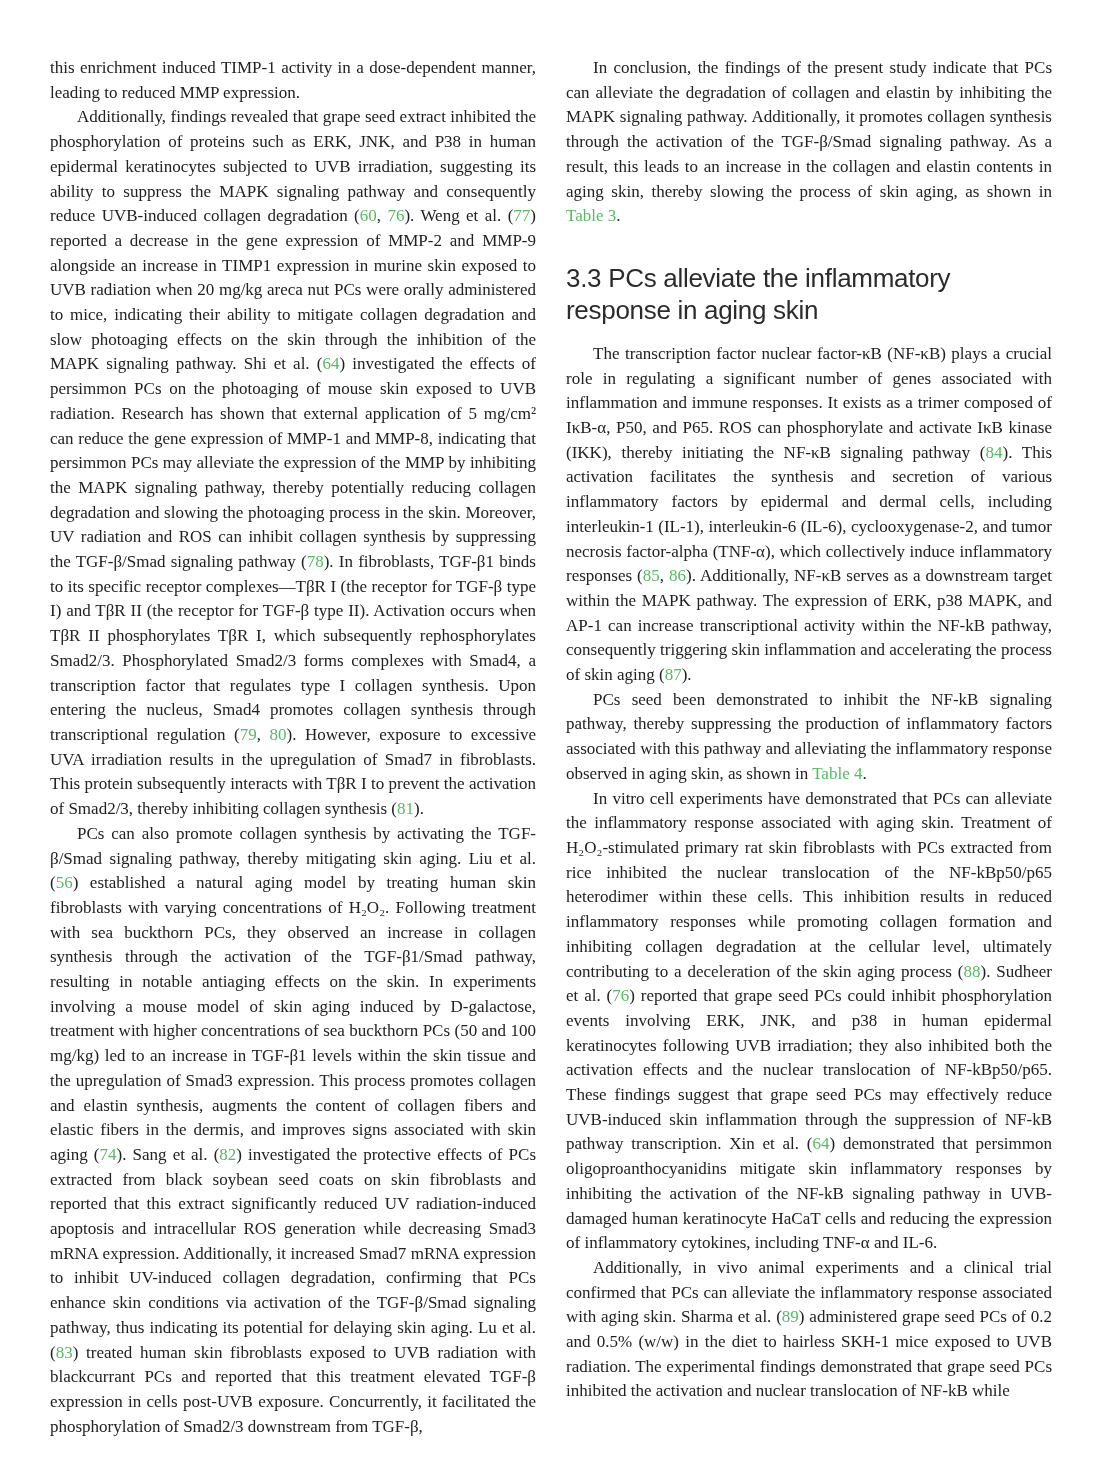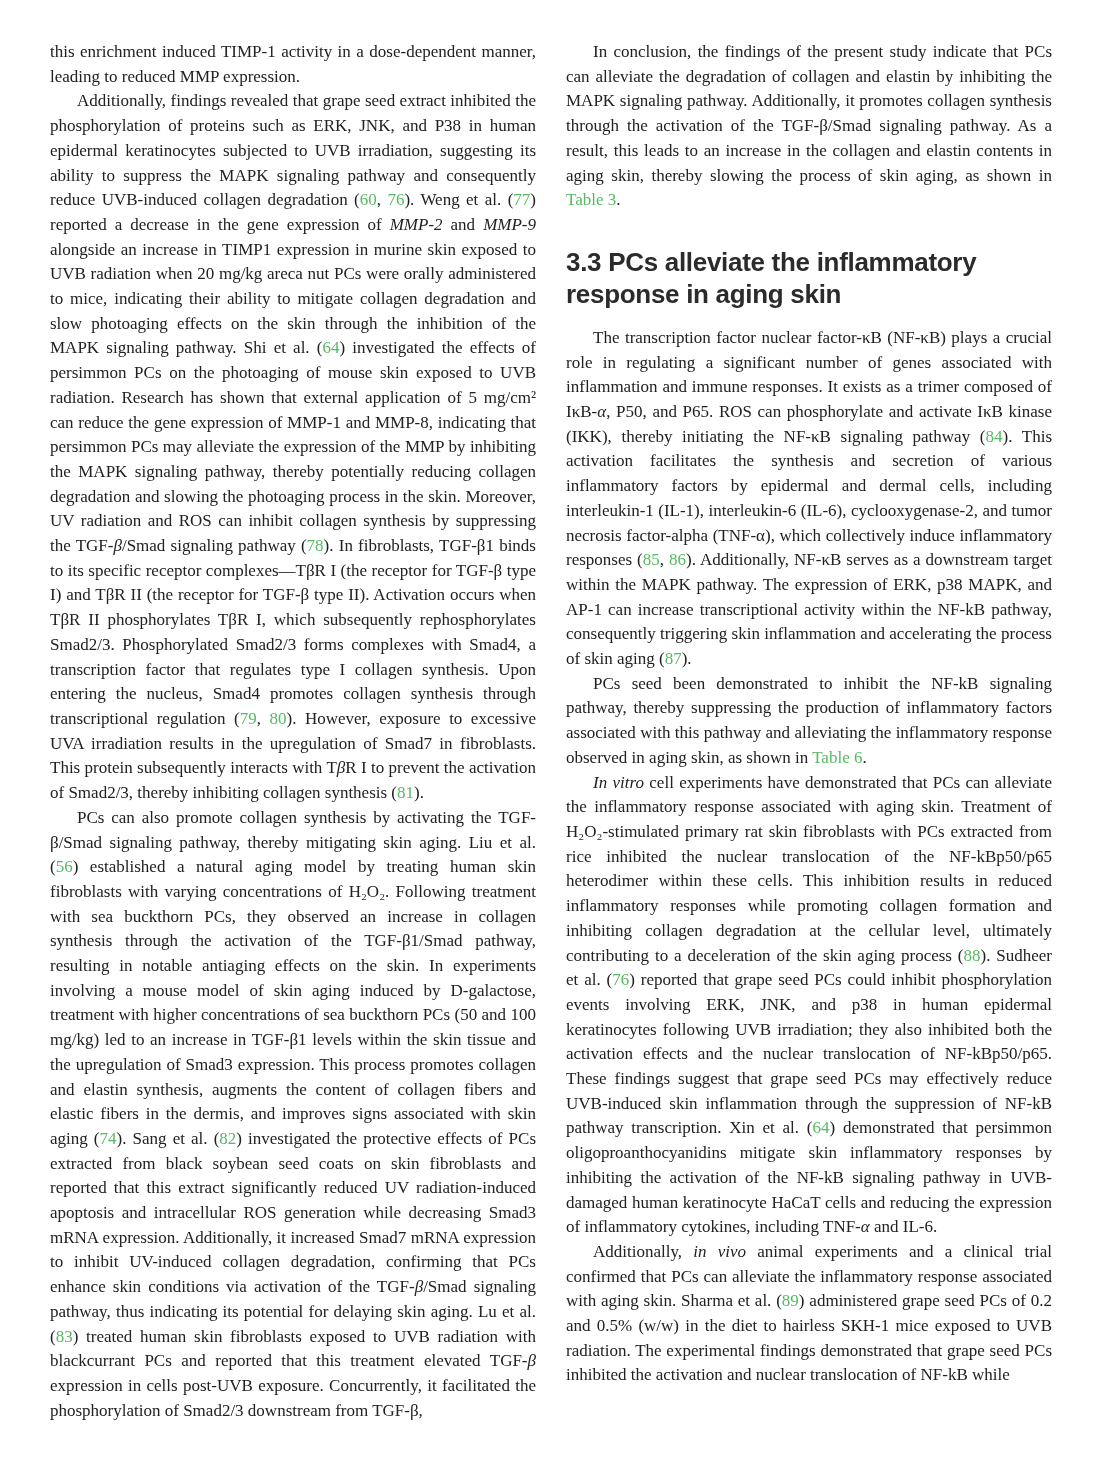--- a/index.html
+++ b/index.html
@@ -7,64 +7,64 @@
     --cite: #57ba62;
     --heading: #2b2b2b;
     --bg: #ffffff;
   }
   * { margin: 0; padding: 0; box-sizing: border-box; }
   html, body { background: #ffffff; }
   .page {
     width: 1100px;
     height: 1481px;
     background: var(--bg);
-    padding: 40px 48px 0 50px;
+    padding: 56px 48px 0 50px;
     overflow: hidden;
     font-family: "Liberation Serif", "DejaVu Serif", serif;
   }
   .columns {
     display: flex;
     gap: 30px;
   }
   .col {
     flex: 1 1 0;
     min-width: 0;
   }
   .para {
     font-size: 17px;
     line-height: 24.7px;
     color: var(--text);
     text-align: justify;
   }
   .para.indent { text-indent: 27px; }
   .cite { color: var(--cite); cursor: pointer; }
-  .it { font-style: italic; }
+  .it { }
   .section-heading {
     font-family: "Liberation Sans", sans-serif;
     font-size: 26px;
     line-height: 32px;
-    font-weight: 700;
+    font-weight: 400;
     letter-spacing: -0.3px;
     color: var(--heading);
     margin: 33px 0 16px 0;
     text-align: left;
   }
 </style>
 </head>
 <body>
 
 <div class="page">
   <div class="columns">
     <div class="col">
         <p class="para"><span>this enrichment induced TIMP-1 activity in a dose-dependent manner, leading to reduced MMP expression.</span></p>
         <p class="para indent"><span>Additionally, findings revealed that grape seed extract inhibited the phosphorylation of proteins such as ERK, JNK, and P38 in human epidermal keratinocytes subjected to UVB irradiation, suggesting its ability to suppress the MAPK signaling pathway and consequently reduce UVB-induced collagen degradation (</span><span class="cite">60</span><span>, </span><span class="cite">76</span><span>). Weng et al. (</span><span class="cite">77</span><span>) reported a decrease in the gene expression of </span><span class="it">MMP-2</span><span> and </span><span class="it">MMP-9</span><span> alongside an increase in TIMP1 expression in murine skin exposed to UVB radiation when 20 mg/kg areca nut PCs were orally administered to mice, indicating their ability to mitigate collagen degradation and slow photoaging effects on the skin through the inhibition of the MAPK signaling pathway. Shi et al. (</span><span class="cite">64</span><span>) investigated the effects of persimmon PCs on the photoaging of mouse skin exposed to UVB radiation. Research has shown that external application of 5 mg/cm² can reduce the gene expression of MMP-1 and MMP-8, indicating that persimmon PCs may alleviate the expression of the MMP by inhibiting the MAPK signaling pathway, thereby potentially reducing collagen degradation and slowing the photoaging process in the skin. Moreover, UV radiation and ROS can inhibit collagen synthesis by suppressing the TGF-</span><span class="it">β</span><span>/Smad signaling pathway (</span><span class="cite">78</span><span>). In fibroblasts, TGF-β1 binds to its specific receptor complexes—TβR I (the receptor for TGF-β type I) and TβR II (the receptor for TGF-β type II). Activation occurs when TβR II phosphorylates TβR I, which subsequently rephosphorylates Smad2/3. Phosphorylated Smad2/3 forms complexes with Smad4, a transcription factor that regulates type I collagen synthesis. Upon entering the nucleus, Smad4 promotes collagen synthesis through transcriptional regulation (</span><span class="cite">79</span><span>, </span><span class="cite">80</span><span>). However, exposure to excessive UVA irradiation results in the upregulation of Smad7 in fibroblasts. This protein subsequently interacts with T</span><span class="it">β</span><span>R I to prevent the activation of Smad2/3, thereby inhibiting collagen synthesis (</span><span class="cite">81</span><span>).</span></p>
         <p class="para indent"><span>PCs can also promote collagen synthesis by activating the TGF-β/Smad signaling pathway, thereby mitigating skin aging. Liu et al. (</span><span class="cite">56</span><span>) established a natural aging model by treating human skin fibroblasts with varying concentrations of H₂O₂. Following treatment with sea buckthorn PCs, they observed an increase in collagen synthesis through the activation of the TGF-β1/Smad pathway, resulting in notable antiaging effects on the skin. In experiments involving a mouse model of skin aging induced by D-galactose, treatment with higher concentrations of sea buckthorn PCs (50 and 100 mg/kg) led to an increase in TGF-β1 levels within the skin tissue and the upregulation of Smad3 expression. This process promotes collagen and elastin synthesis, augments the content of collagen fibers and elastic fibers in the dermis, and improves signs associated with skin aging (</span><span class="cite">74</span><span>). Sang et al. (</span><span class="cite">82</span><span>) investigated the protective effects of PCs extracted from black soybean seed coats on skin fibroblasts and reported that this extract significantly reduced UV radiation-induced apoptosis and intracellular ROS generation while decreasing Smad3 mRNA expression. Additionally, it increased Smad7 mRNA expression to inhibit UV-induced collagen degradation, confirming that PCs enhance skin conditions via activation of the TGF-</span><span class="it">β</span><span>/Smad signaling pathway, thus indicating its potential for delaying skin aging. Lu et al. (</span><span class="cite">83</span><span>) treated human skin fibroblasts exposed to UVB radiation with blackcurrant PCs and reported that this treatment elevated TGF-</span><span class="it">β</span><span> expression in cells post-UVB exposure. Concurrently, it facilitated the phosphorylation of Smad2/3 downstream from TGF-β,</span></p>
       </div>
     <div class="col">
         <p class="para indent"><span>In conclusion, the findings of the present study indicate that PCs can alleviate the degradation of collagen and elastin by inhibiting the MAPK signaling pathway. Additionally, it promotes collagen synthesis through the activation of the TGF-β/Smad signaling pathway. As a result, this leads to an increase in the collagen and elastin contents in aging skin, thereby slowing the process of skin aging, as shown in </span><span class="cite">Table 3</span><span>.</span></p>
         <h2 class="section-heading">3.3 PCs alleviate the inflammatory response in aging skin</h2>
         <p class="para indent"><span>The transcription factor nuclear factor-κB (NF-κB) plays a crucial role in regulating a significant number of genes associated with inflammation and immune responses. It exists as a trimer composed of IκB-</span><span class="it">α</span><span>, P50, and P65. ROS can phosphorylate and activate IκB kinase (IKK), thereby initiating the NF-κB signaling pathway (</span><span class="cite">84</span><span>). This activation facilitates the synthesis and secretion of various inflammatory factors by epidermal and dermal cells, including interleukin-1 (IL-1), interleukin-6 (IL-6), cyclooxygenase-2, and tumor necrosis factor-alpha (TNF-α), which collectively induce inflammatory responses (</span><span class="cite">85</span><span>, </span><span class="cite">86</span><span>). Additionally, NF-κB serves as a downstream target within the MAPK pathway. The expression of ERK, p38 MAPK, and AP-1 can increase transcriptional activity within the NF-kB pathway, consequently triggering skin inflammation and accelerating the process of skin aging (</span><span class="cite">87</span><span>).</span></p>
-        <p class="para indent"><span>PCs seed been demonstrated to inhibit the NF-kB signaling pathway, thereby suppressing the production of inflammatory factors associated with this pathway and alleviating the inflammatory response observed in aging skin, as shown in </span><span class="cite">Table 6</span><span>.</span></p>
+        <p class="para indent"><span>PCs seed been demonstrated to inhibit the NF-kB signaling pathway, thereby suppressing the production of inflammatory factors associated with this pathway and alleviating the inflammatory response observed in aging skin, as shown in </span><span class="cite">Table 4</span><span>.</span></p>
         <p class="para indent"><span class="it">In vitro</span><span> cell experiments have demonstrated that PCs can alleviate the inflammatory response associated with aging skin. Treatment of H₂O₂-stimulated primary rat skin fibroblasts with PCs extracted from rice inhibited the nuclear translocation of the NF-kBp50/p65 heterodimer within these cells. This inhibition results in reduced inflammatory responses while promoting collagen formation and inhibiting collagen degradation at the cellular level, ultimately contributing to a deceleration of the skin aging process (</span><span class="cite">88</span><span>). Sudheer et al. (</span><span class="cite">76</span><span>) reported that grape seed PCs could inhibit phosphorylation events involving ERK, JNK, and p38 in human epidermal keratinocytes following UVB irradiation; they also inhibited both the activation effects and the nuclear translocation of NF-kBp50/p65. These findings suggest that grape seed PCs may effectively reduce UVB-induced skin inflammation through the suppression of NF-kB pathway transcription. Xin et al. (</span><span class="cite">64</span><span>) demonstrated that persimmon oligoproanthocyanidins mitigate skin inflammatory responses by inhibiting the activation of the NF-kB signaling pathway in UVB-damaged human keratinocyte HaCaT cells and reducing the expression of inflammatory cytokines, including TNF-</span><span class="it">α</span><span> and IL-6.</span></p>
         <p class="para indent"><span>Additionally, </span><span class="it">in vivo</span><span> animal experiments and a clinical trial confirmed that PCs can alleviate the inflammatory response associated with aging skin. Sharma et al. (</span><span class="cite">89</span><span>) administered grape seed PCs of 0.2 and 0.5% (w/w) in the diet to hairless SKH-1 mice exposed to UVB radiation. The experimental findings demonstrated that grape seed PCs inhibited the activation and nuclear translocation of NF-kB while</span></p>
       </div>
   </div>
 </div>
 
 </body></html>

